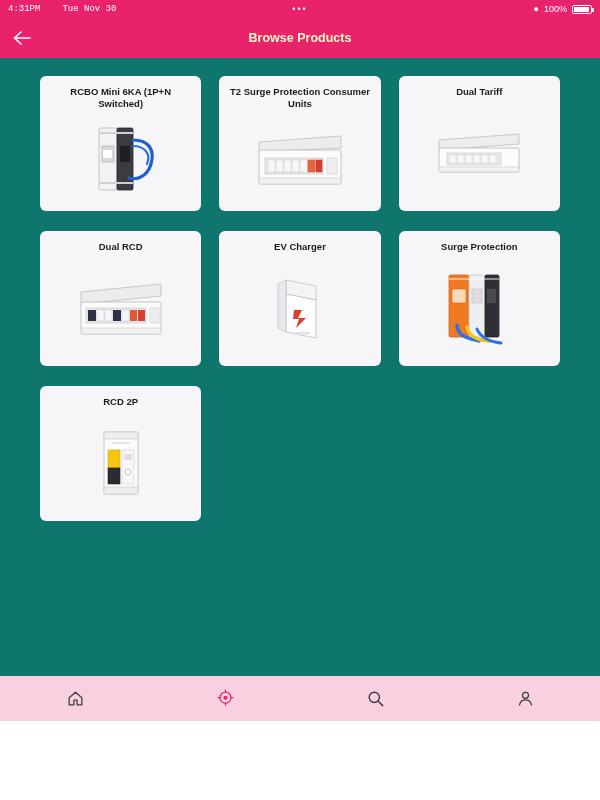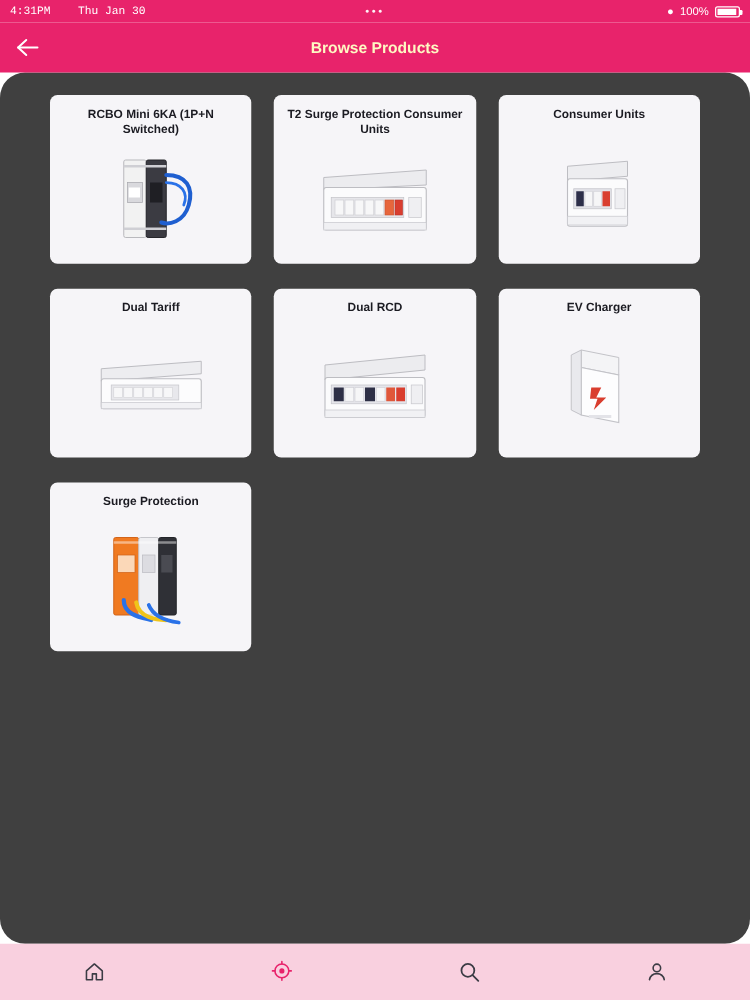--- a/index.html
+++ b/index.html
@@ -78,25 +78,24 @@
     position: absolute;
     left: 0; right: 0;
     text-align: center;
     font-size: 12.5px;
     font-weight: bold;
     pointer-events: none;
   }
 
   
   .content {
-    height: 697px;
-    background: #404040;
+    height: 618px;
+    background: #0f766e;
     overflow: hidden;
     padding: 18px 40px 0 40px;
-    border-radius: 20px;
   }
   .grid {
     display: grid;
     grid-template-columns: repeat(3, 1fr);
     gap: 20px 18px;
   }
   .product-card {
     background: #f6f5f8;
     border-radius: 6px;
     height: 135px;
@@ -141,21 +140,21 @@
     color: #3c3c45;
   }
   .nav-item.active { color: #e8236b; }
 </style>
 </head>
 <body>
 
 <div class="status-bar">
   <div class="status-left">
     <span>4:31PM</span>
-    <span>Thu Jan 30</span>
+    <span>Tue Nov 30</span>
   </div>
   <div class="status-dots">•••</div>
   <div class="status-right">
     <span class="wifi-glyph">●</span>
     <span>100%</span>
     <span class="battery">
         <i></i>
       </span>
   </div>
 </div>
@@ -203,36 +202,20 @@
           <rect x="47" y="38" width="7" height="12" fill="#f7f7f8" stroke="#cdcdd2" stroke-width="0.5"></rect>
           <rect x="55" y="38" width="7" height="12" fill="#f7f7f8" stroke="#cdcdd2" stroke-width="0.5"></rect>
           <rect x="63" y="38" width="7" height="12" fill="#e7663c" stroke="#cc5531" stroke-width="0.5"></rect>
           <rect x="71" y="38" width="6" height="12" fill="#d93e2f" stroke="#b8332a" stroke-width="0.5"></rect>
           <rect x="82" y="36" width="10" height="16" fill="#efefF2" stroke="#c9c9ce" stroke-width="0.6"></rect>
           <rect x="14" y="56" width="82" height="6" fill="#f0f0f3" stroke="#c9c9ce" stroke-width="0.6"></rect>
         </svg>
       </div>
     </div>
 
-    <div class="product-card">
-      <div class="product-name">Consumer Units</div>
-      <div class="product-image">
-        <svg width="82" height="74" viewBox="0 0 82 74">
-          <path d="M16 16 L64 12 L64 24 L16 28 Z" fill="#ededf0" stroke="#bdbdc2" stroke-width="0.8"></path>
-          <rect x="16" y="26" width="48" height="38" rx="2" fill="#fbfbfc" stroke="#bdbdc2" stroke-width="0.9"></rect>
-          <rect x="21" y="34" width="30" height="16" fill="#e3e3e8" stroke="#c5c5ca" stroke-width="0.6"></rect>
-          <rect x="23" y="36" width="6" height="12" fill="#2d2f49"></rect>
-          <rect x="30" y="36" width="6" height="12" fill="#f6f6f7" stroke="#cfcfd4" stroke-width="0.5"></rect>
-          <rect x="37" y="36" width="6" height="12" fill="#f6f6f7" stroke="#cfcfd4" stroke-width="0.5"></rect>
-          <rect x="44" y="36" width="6" height="12" fill="#d93e2f"></rect>
-          <rect x="54" y="34" width="8" height="16" fill="#efeff2" stroke="#c9c9ce" stroke-width="0.6"></rect>
-          <rect x="16" y="56" width="48" height="7" fill="#f1f1f4" stroke="#c9c9ce" stroke-width="0.6"></rect>
-        </svg>
-      </div>
-    </div>
 
     <div class="product-card">
       <div class="product-name">Dual Tariff</div>
       <div class="product-image">
         <svg width="104" height="60" viewBox="0 0 104 60">
           <path d="M12 16 L92 10 L92 20 L12 26 Z" fill="#ededf0" stroke="#bdbdc2" stroke-width="0.8"></path>
           <rect x="12" y="24" width="80" height="24" rx="2" fill="#fcfcfd" stroke="#bdbdc2" stroke-width="0.9"></rect>
           <rect x="20" y="29" width="54" height="12" fill="#e8e8ec" stroke="#c8c8cd" stroke-width="0.6"></rect>
           <rect x="22" y="31" width="7" height="8" fill="#f7f7f8" stroke="#d2d2d7" stroke-width="0.5"></rect>
           <rect x="30" y="31" width="7" height="8" fill="#f7f7f8" stroke="#d2d2d7" stroke-width="0.5"></rect>
@@ -289,20 +272,36 @@
           <rect x="45" y="22" width="10" height="14" fill="#dcdce1" stroke="#bdbdc3" stroke-width="0.6"></rect>
           <rect x="60" y="22" width="9" height="14" fill="#4a4b52"></rect>
           <path d="M30 58 C30 70 44 72 52 74" fill="none" stroke="#2a72e8" stroke-width="3.4" stroke-linecap="round"></path>
           <path d="M40 60 C42 72 56 74 64 74" fill="none" stroke="#f0c419" stroke-width="3.4" stroke-linecap="round"></path>
           <path d="M50 62 C54 72 66 75 74 76" fill="none" stroke="#2a72e8" stroke-width="3" stroke-linecap="round"></path>
           <rect x="22" y="11" width="50" height="2" fill="#ffffff" opacity=".45"></rect>
         </svg>
       </div>
     </div>
 
+    <div class="product-card">
+      <div class="product-name">RCD 2P</div>
+      <div class="product-image">
+        <svg width="86" height="80" viewBox="0 0 86 80">
+          <rect x="26" y="8" width="34" height="62" rx="2" fill="#fbfbfc" stroke="#c2c2c7" stroke-width="0.9"></rect>
+          <rect x="26" y="8" width="34" height="7" fill="#eeeef1" stroke="#c2c2c7" stroke-width="0.6"></rect>
+          <rect x="26" y="63" width="34" height="7" fill="#eeeef1" stroke="#c2c2c7" stroke-width="0.6"></rect>
+          <rect x="30" y="26" width="12" height="18" fill="#f2c613" stroke="#cfa80f" stroke-width="0.6"></rect>
+          <rect x="30" y="44" width="12" height="16" fill="#2c2d33" stroke="#1f2025" stroke-width="0.6"></rect>
+          <rect x="44" y="26" width="12" height="34" fill="#f7f7f9" stroke="#cfcfd4" stroke-width="0.6"></rect>
+          <rect x="46" y="30" width="8" height="6" fill="#dfdfe4"></rect>
+          <circle cx="50" cy="48" r="3" fill="#ffffff" stroke="#b9b9be" stroke-width="0.8"></circle>
+          <rect x="34" y="18" width="18" height="2" fill="#e4e4e9"></rect>
+        </svg>
+      </div>
+    </div>
 
 
 
   </div>
 </div>
 
 <div class="bottom-nav">
 
   <div class="nav-item">
     <svg width="19" height="19" viewBox="0 0 24 24">

